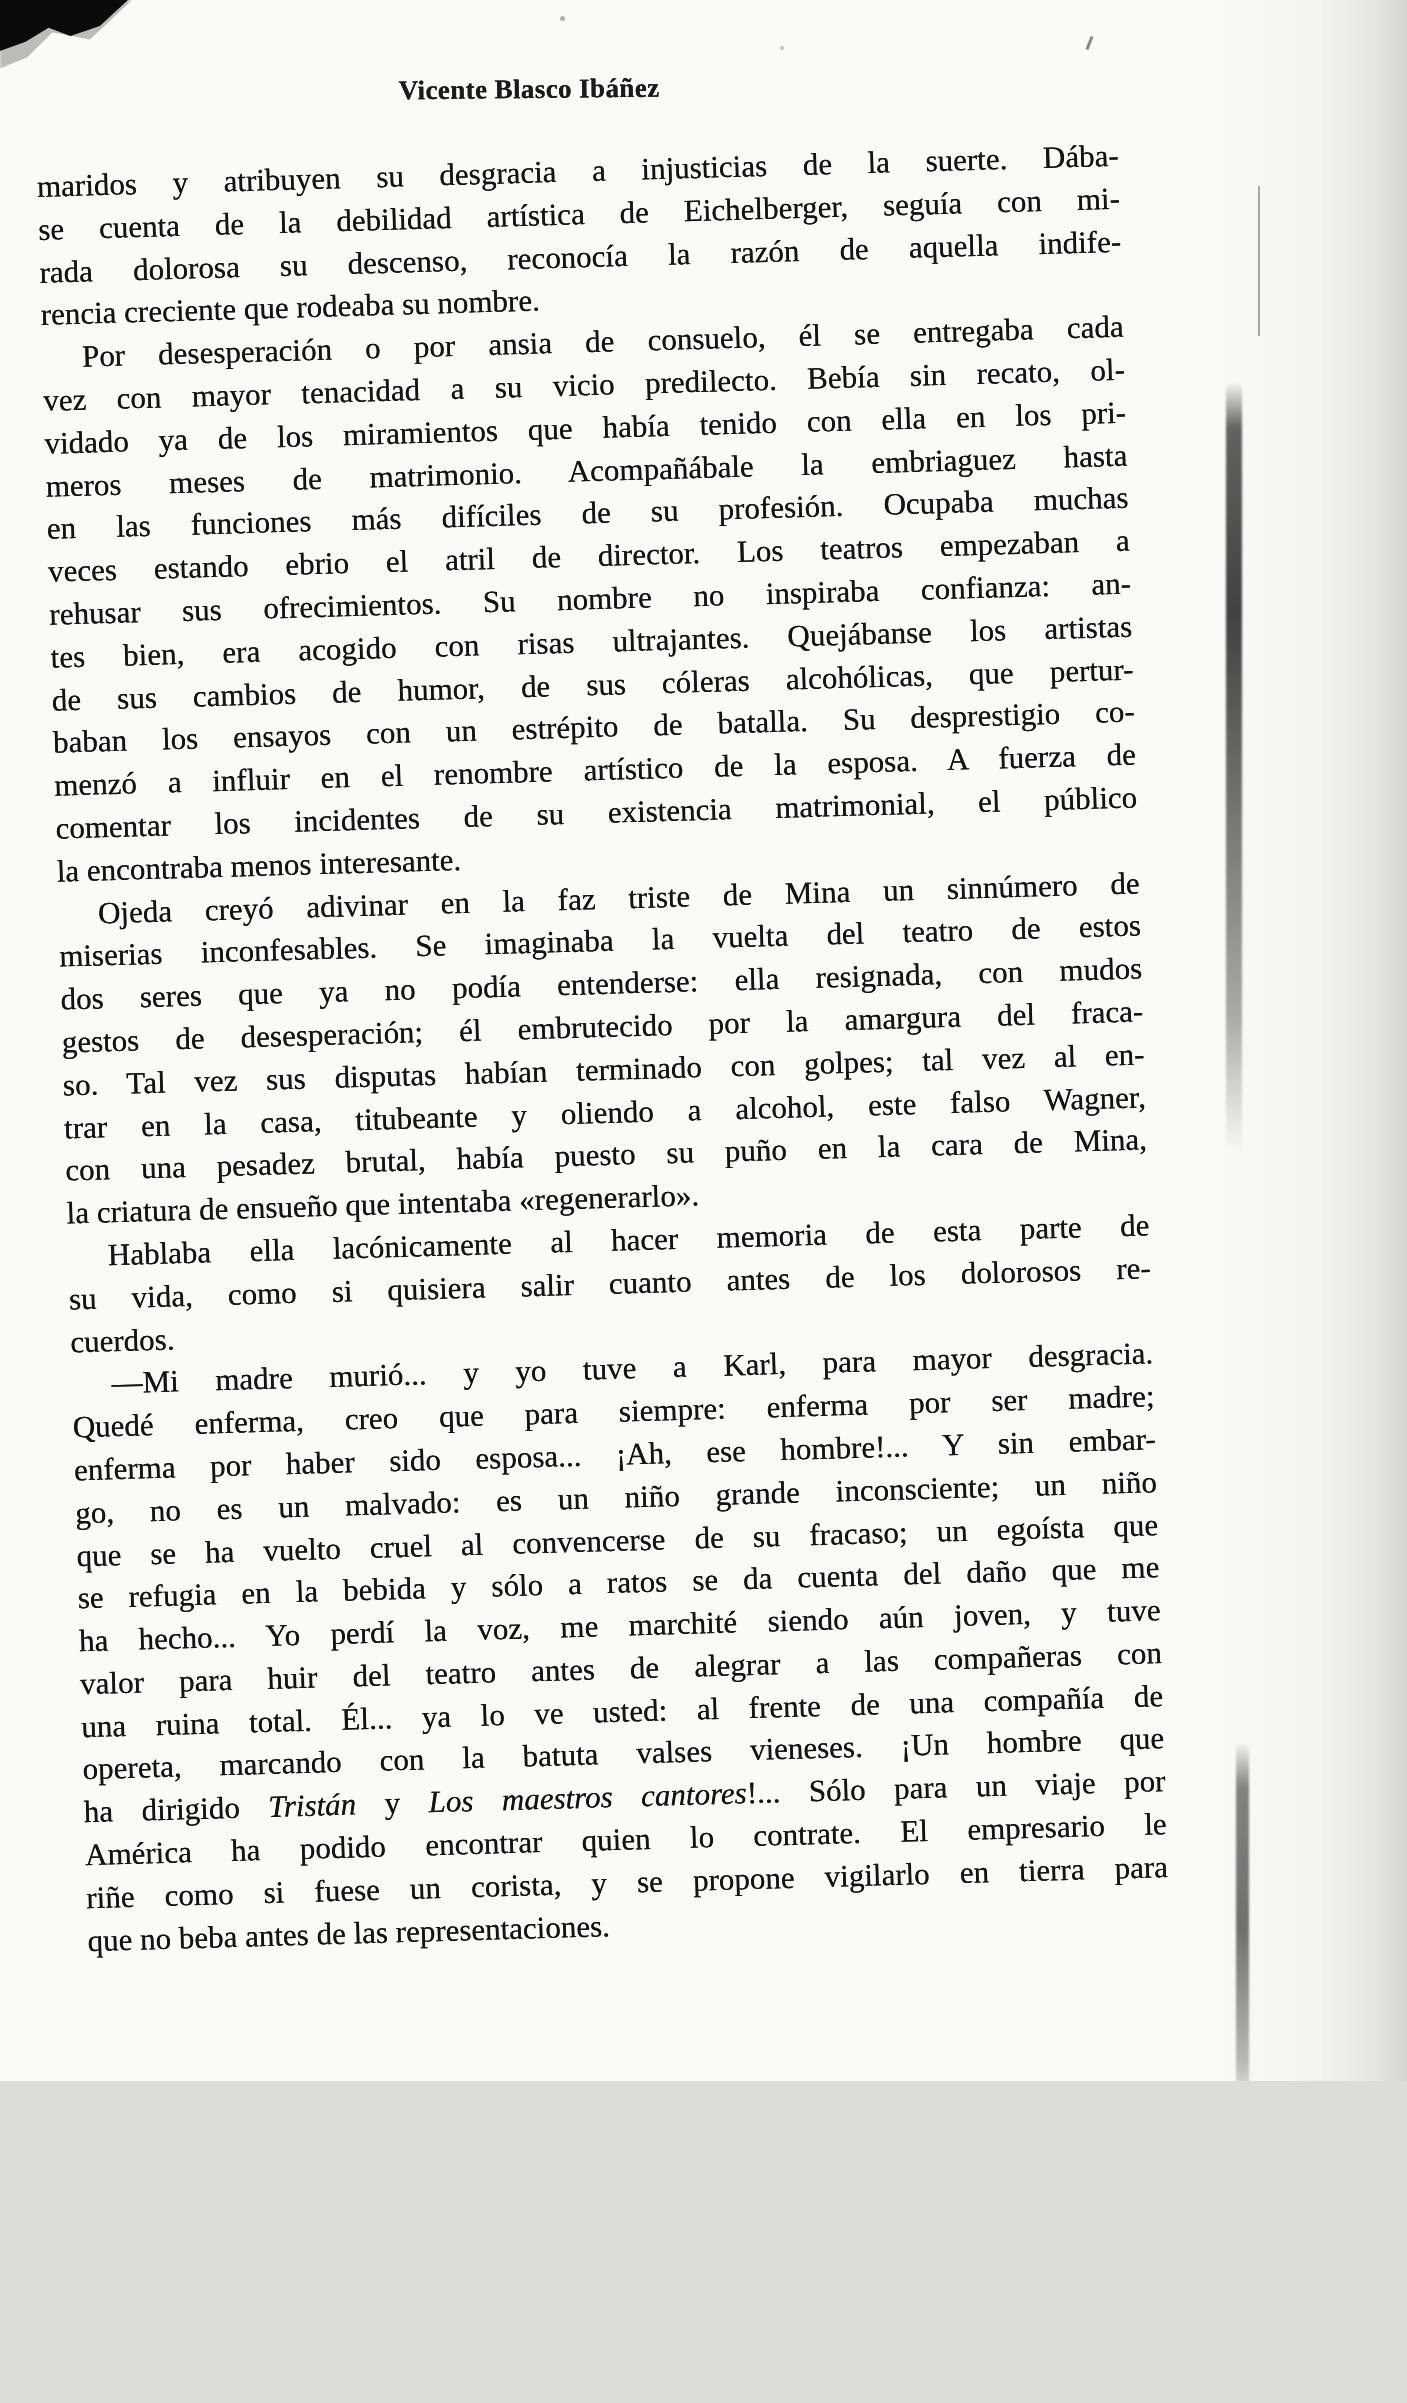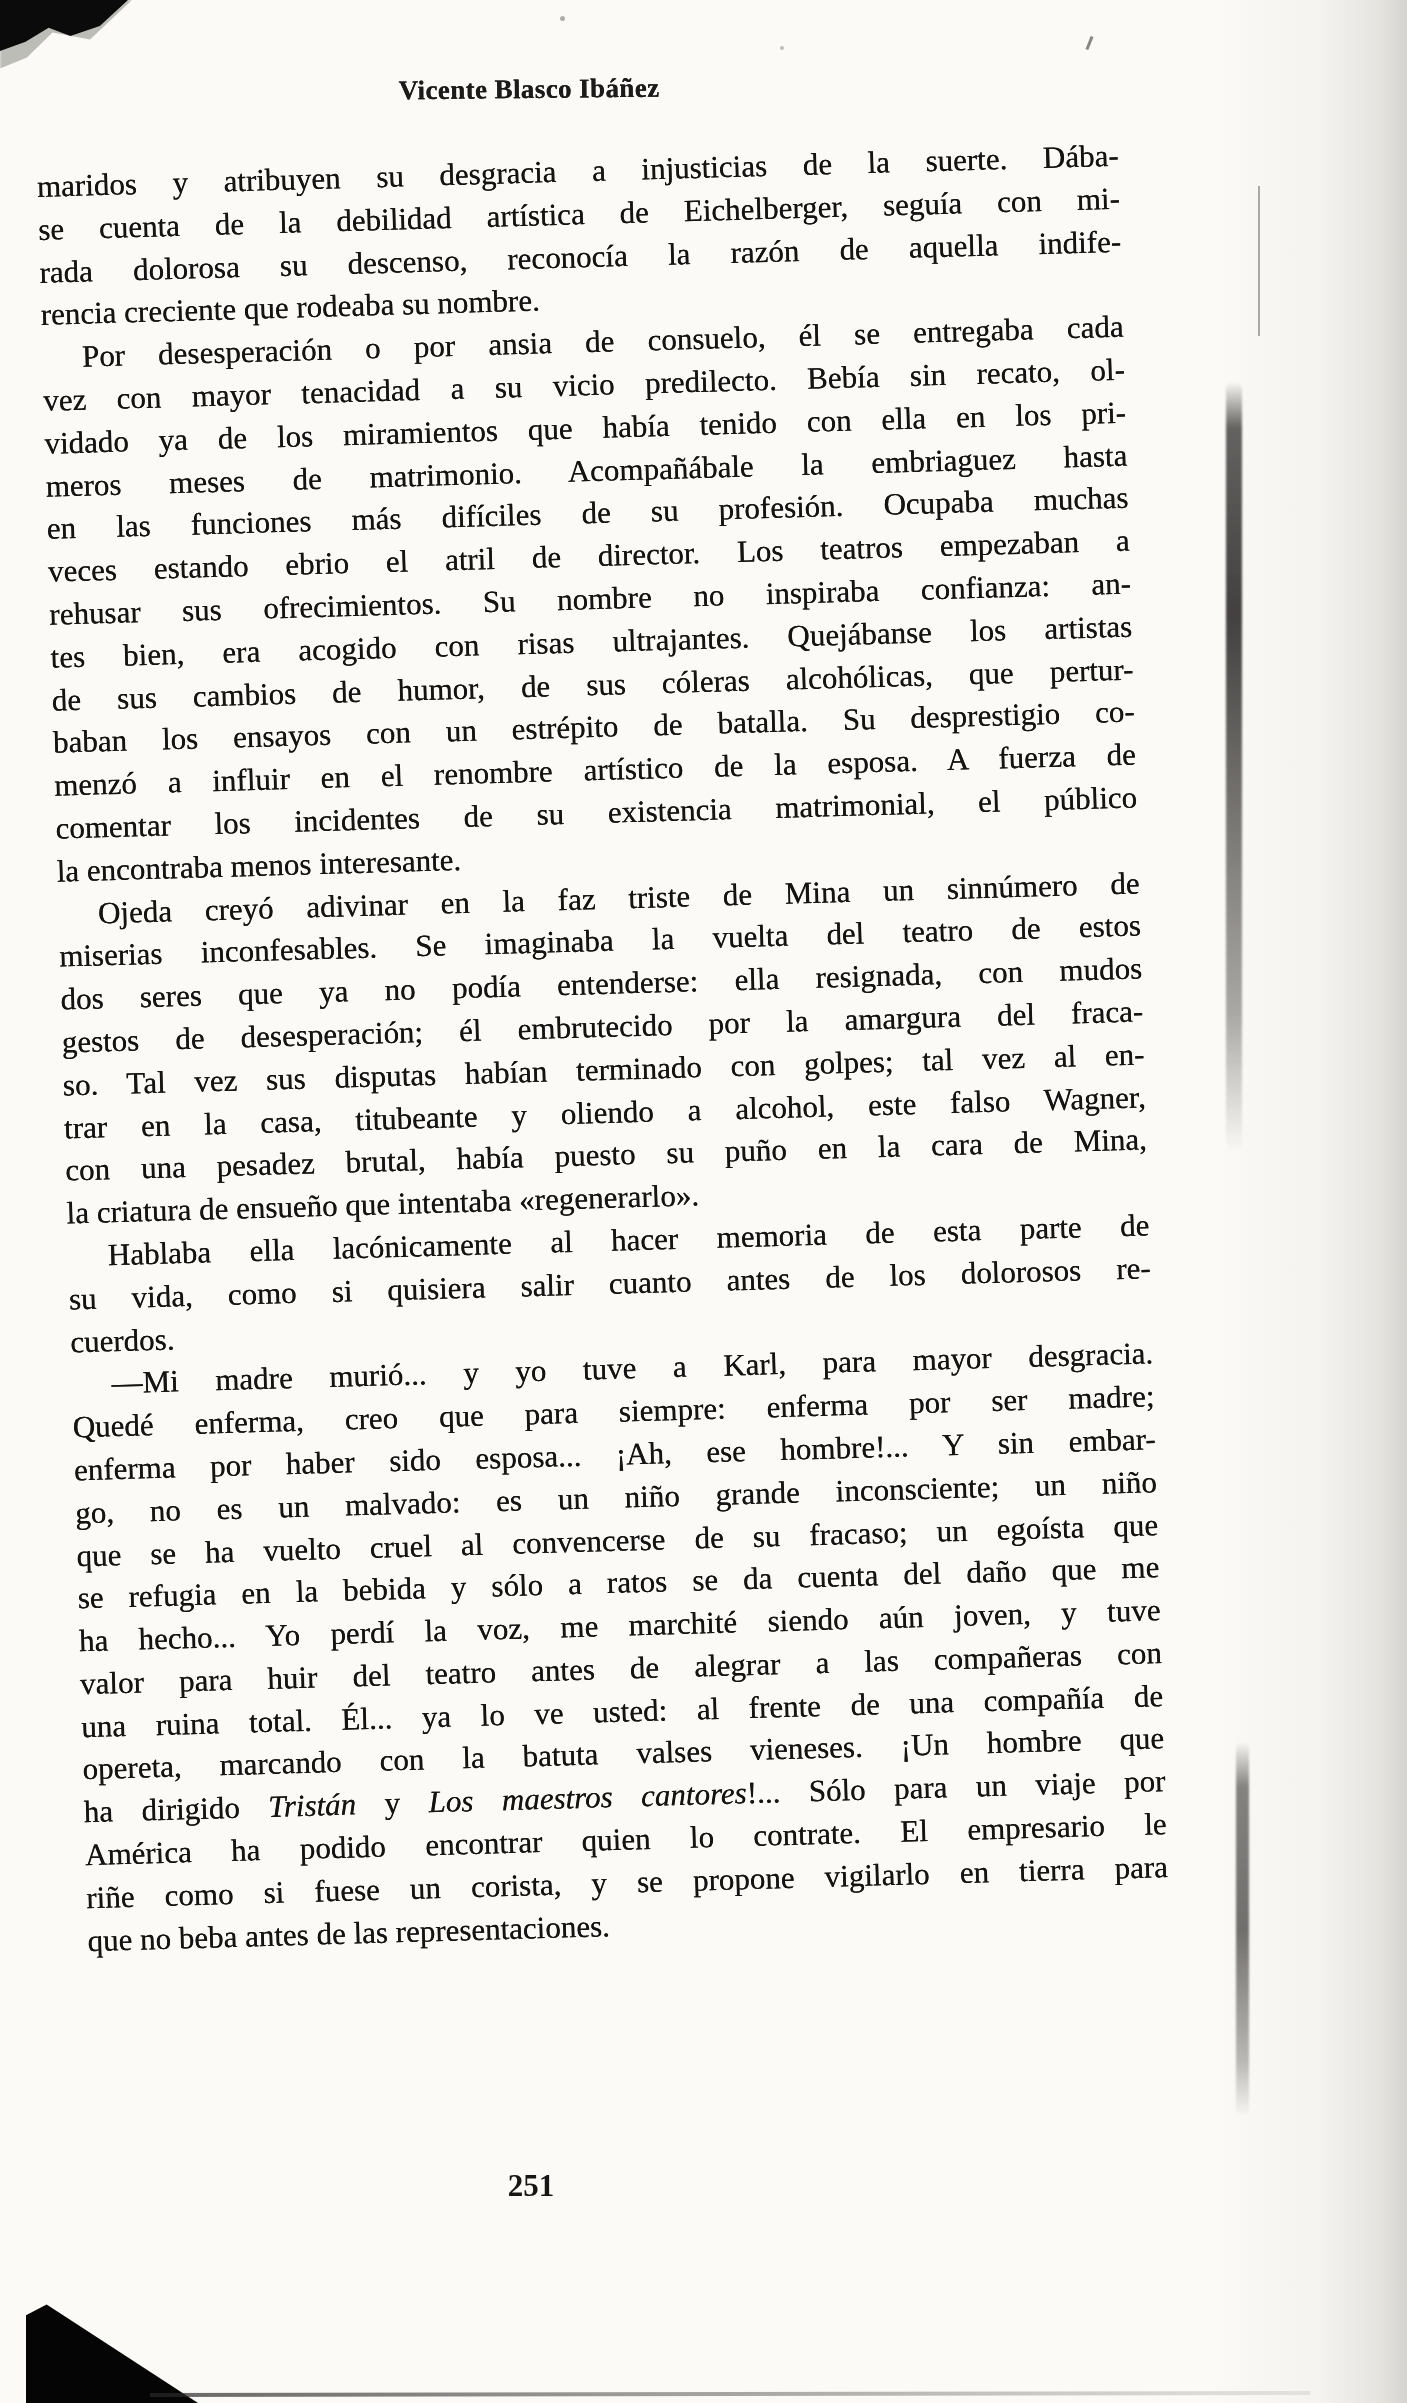--- a/index.html
+++ b/index.html
@@ -2,21 +2,21 @@
 <html><head>
 <meta charset="utf-8">
 <style>
   html,body { margin:0; padding:0; }
   body {
     width:1407px; height:2403px; overflow:hidden;
     background:#dcdcd8;
     font-family:"Liberation Serif", serif;
   }
   .page {
-    position:relative; width:1407px; height:2403px; overflow:hidden;
+    position:relative; width:1407px; height:2081px; overflow:hidden;
     background:linear-gradient(90deg,#fbfaf6 0%, #fbfaf6 86%, #f4f2ee 95%, #ebe9e4 100%);
     color:#151413;
   }
   .running-head {
     position:absolute; top:74px; left:62px; width:1082px;
     text-align:center; transform:translateX(-74px) rotate(-0.6deg);
     font-size:27px; letter-spacing:0.4px; font-weight:600; color:#1c1b1a;
     text-shadow:0.2px 0 0 currentColor;
   }
   .text-block {

